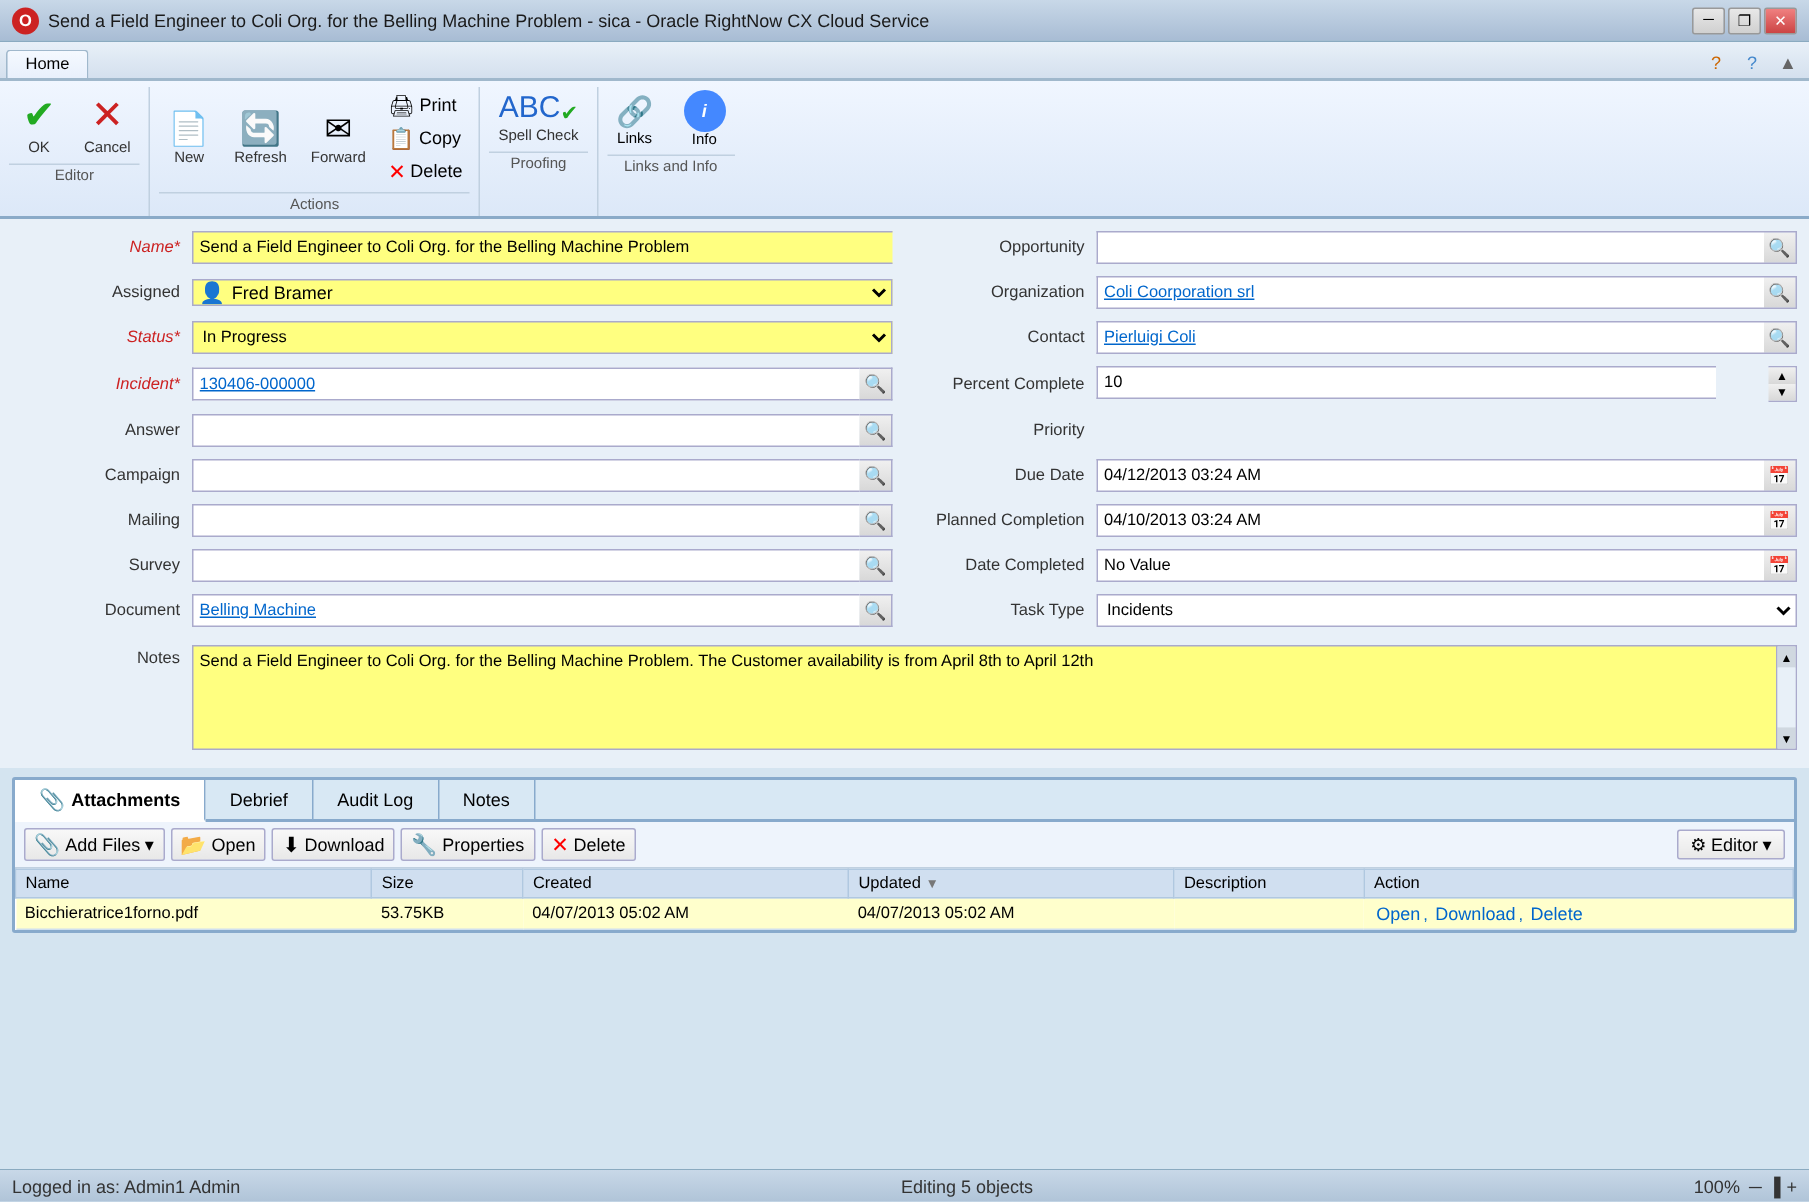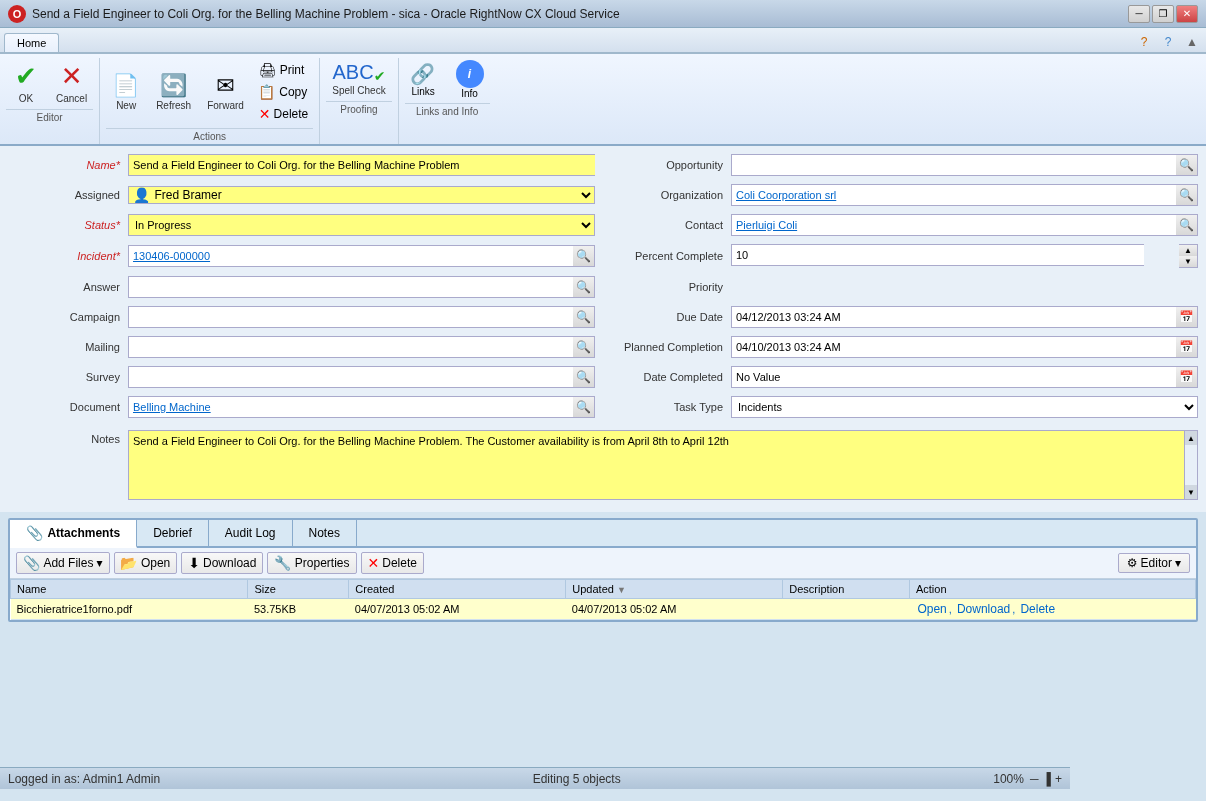--- a/index.html
+++ b/index.html
@@ -202,23 +202,23 @@
       font-size: 11px;
       background: #ffffcc;
     }
     .file-table td.action-cell { color: #0066cc; }
     .file-table td.action-cell a { color: #0066cc; text-decoration: none; margin: 0 2px; cursor: pointer; }
     .sort-icon { font-size: 9px; color: #777; }
 
     
     .status-bar {
       position: fixed;
-      bottom: 12px;
+      bottom: 0;
       left: 0;
-      width: 1070px;
+      width: 1206px;
       height: 22px;
       background: linear-gradient(to bottom, #c8d8e8, #b0c4d8);
       border-top: 1px solid #8aaac0;
       display: flex;
       align-items: center;
       justify-content: space-between;
       padding: 0 8px;
       font-size: 11px;
       color: #333;
     }

